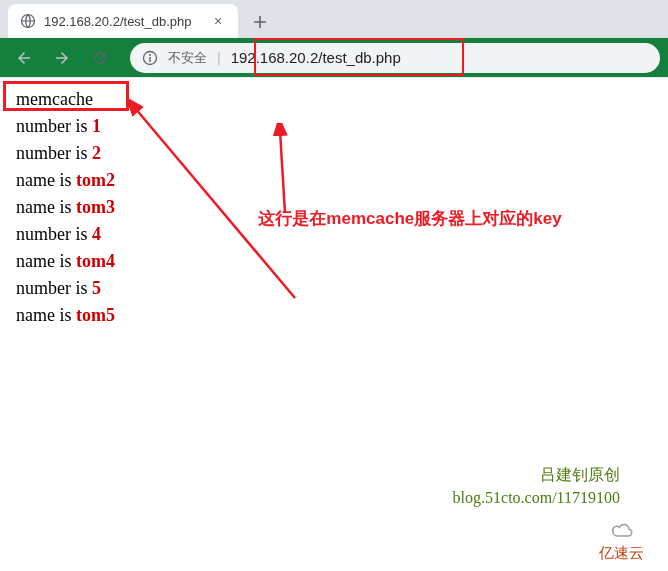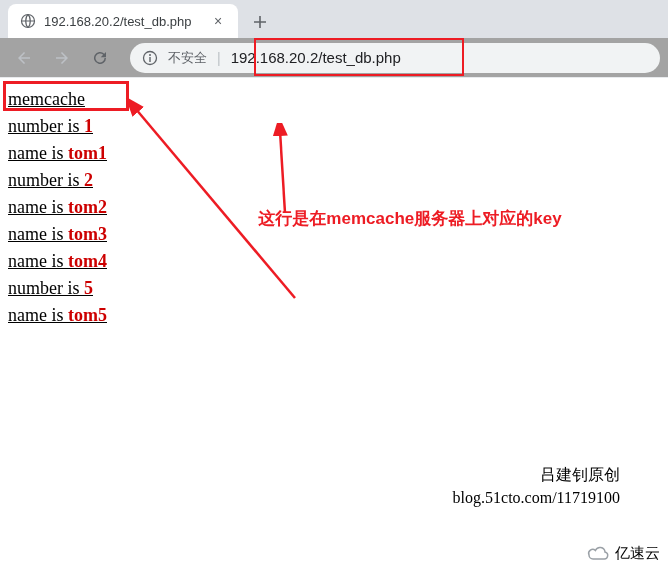--- a/index.html
+++ b/index.html
@@ -52,21 +52,21 @@
       width: 28px;
       height: 28px;
       display: flex;
       align-items: center;
       justify-content: center;
       color: #5f6368;
       margin-left: 8px;
       margin-bottom: 2px;
     }
     .toolbar {
-      background: #a3a3a3;
+      background: #15803d;
       height: 40px;
       display: flex;
       align-items: center;
       padding: 0 8px;
       border-bottom: 1px solid #e8eaed;
       gap: 6px;
     }
     .nav-btn {
       width: 32px;
       height: 32px;
@@ -106,26 +106,25 @@
     .url-highlight-box {
       position: absolute;
       border: 2px solid #ed1c24;
       left: 124px;
       top: -5px;
       width: 210px;
       height: 38px;
       pointer-events: none;
     }
     .page-content {
-      padding: 8px 8px;
+      padding: 8px 16px;
       font-size: 18px;
       font-family: "Times New Roman", serif;
       line-height: 1.5;
       position: relative;
-      text-decoration: underline;
     }
     .content-line { white-space: nowrap; }
     .red-bold {
       color: #cd0000;
       font-weight: bold;
     }
     .memcache-box {
       position: absolute;
       border: 3px solid #ed1c24;
       left: 3px;
@@ -143,35 +142,36 @@
       text-align: center;
       line-height: 1.5;
     }
     .anno1 { left: 225px; top: 128px; width: 370px; }
     .anno2 { left: 180px; top: 215px; width: 430px; }
     .watermark-text {
       position: absolute;
       right: 48px;
       bottom: 62px;
       text-align: right;
-      color: #000000;
+      color: #4d7c0f;
       font-size: 16px;
       font-family: "SimSun", serif;
       line-height: 1.4;
       margin-left: 20px;
     }
     .cloud-logo {
       position: absolute;
-      right: 8px;
+      right: 24px;
       bottom: 8px;
       display: flex;
       align-items: center;
       gap: 4px;
-      color: #000000;
+      color: #c2410c;
       font-size: 15px;
+      flex-direction: column;
     }
     svg.arrow { position: absolute; pointer-events: none; }
   </style>
 </head>
 <body>
 
 <div class="tab-bar">
   <div class="tab">
     <span class="tab-favicon">
       <svg width="16" height="16" viewBox="0 0 16 16">
@@ -218,24 +218,24 @@
     <span class="url-text">192.168.20.2/test_db.php</span>
     <div class="url-highlight-box"></div>
   </div>
 </div>
 
 <div class="page-content">
   <div class="memcache-box"></div>
   <div class="content-line">memcache</div>
 
   <div class="content-line"><span>number is </span><span class="red-bold">1</span></div>
-  <div class="content-line"><span>name is </span><span class="red-bold">tom1</span></div>
   <div class="content-line"><span>number is </span><span class="red-bold">2</span></div>
   <div class="content-line"><span>name is </span><span class="red-bold">tom2</span></div>
   <div class="content-line"><span>name is </span><span class="red-bold">tom3</span></div>
+  <div class="content-line"><span>number is </span><span class="red-bold">4</span></div>
   <div class="content-line"><span>name is </span><span class="red-bold">tom4</span></div>
   <div class="content-line"><span>number is </span><span class="red-bold">5</span></div>
   <div class="content-line"><span>name is </span><span class="red-bold">tom5</span></div>
 
   <div class="annotation anno1">这行是在memcache服务器上对应的key</div>
 
   <svg class="arrow" style="left:120px; top:20px;" width="200" height="220">
     <defs>
         <marker id="ah1" markerWidth="10" markerHeight="10" refX="2" refY="3" orient="auto">
           <path d="M0,0 L0,6 L8,3 z" fill="#ed1c24"></path>

